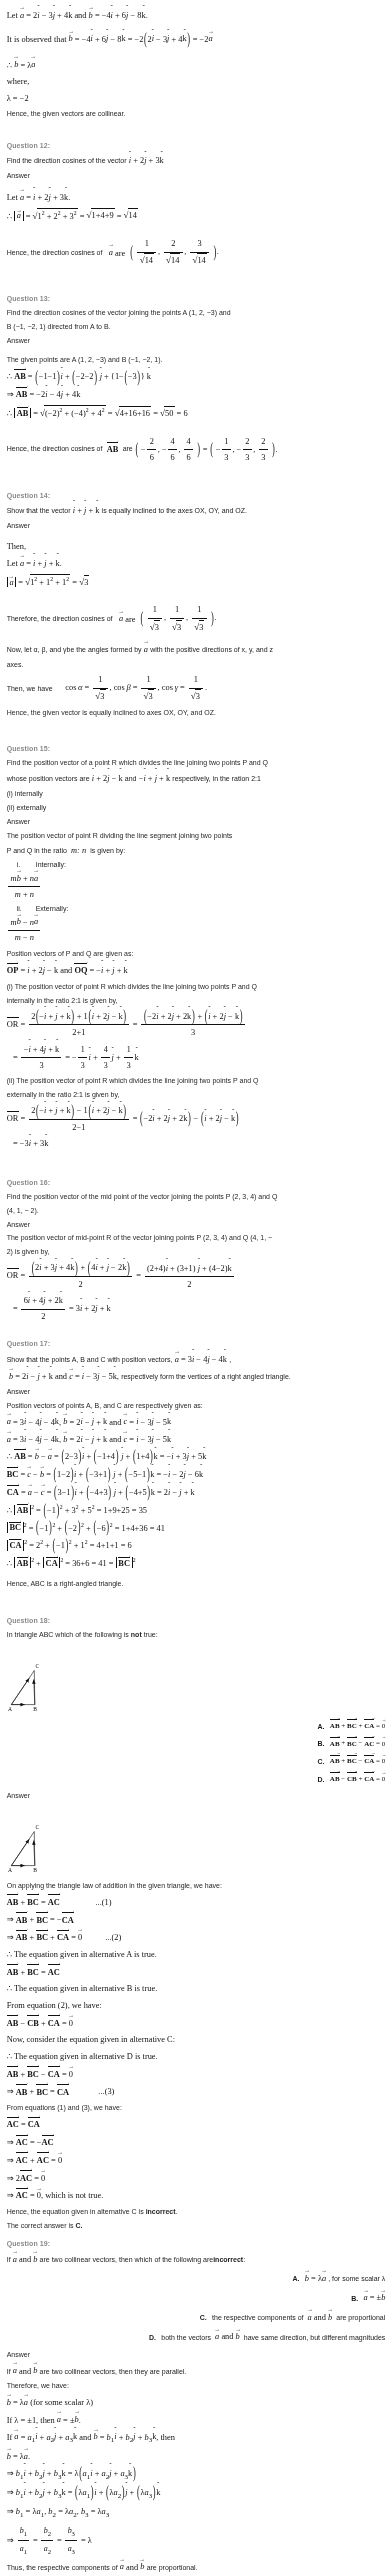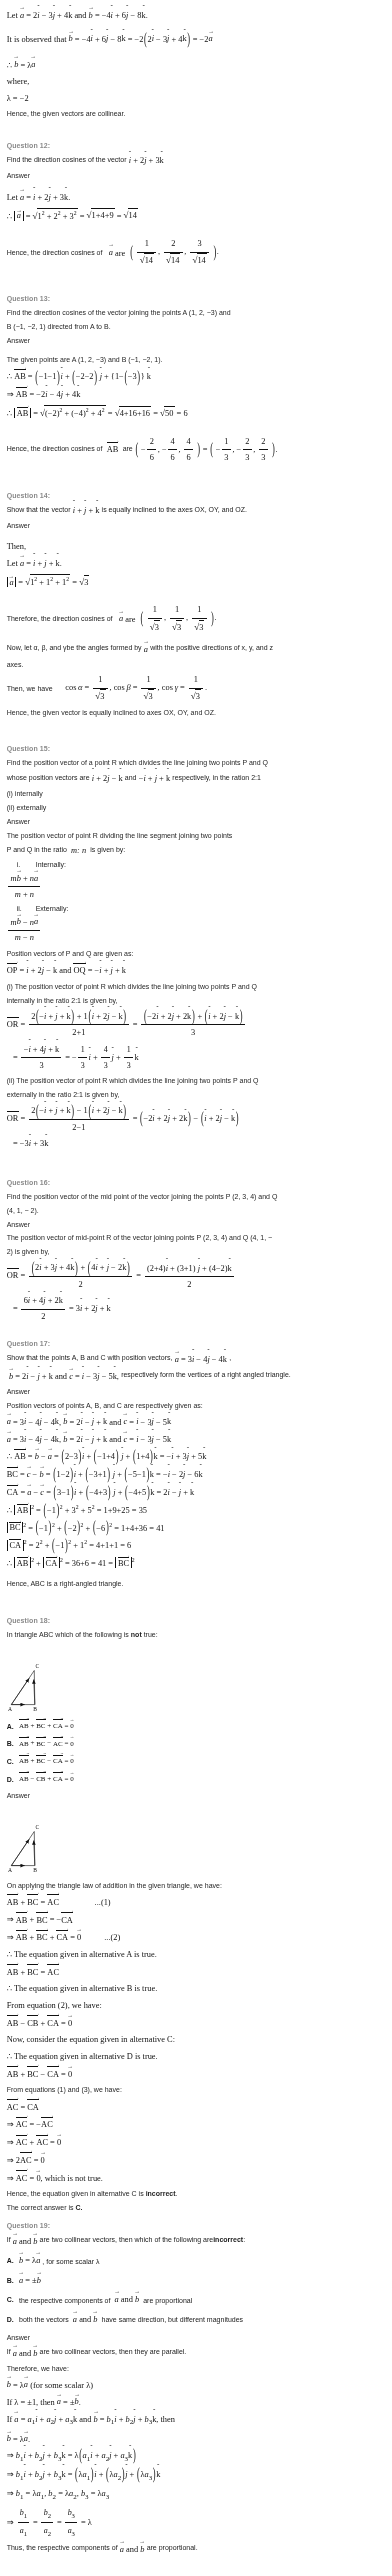--- a/index.html
+++ b/index.html
@@ -50,21 +50,21 @@
     position: absolute; left: 50%; top: -0.62em;
     transform: translateX(-50%) scaleX(1.15);
     font-size: .62em; line-height: 1; font-style: normal;
   }
   .ovl { position: relative; display: inline-block; }
   .ovl::after {
     content: "";
     position: absolute; left: 0; right: -0.6px; top: -0.14em;
     border-top: 0.6px solid #111;
   }
-  .ovlv { position: relative; display: inline-block; padding-top: 1.1px; }
+  .ovlv { position: relative; display: inline-block; padding-top: 1.1px; font-weight: bold; }
   .ovlv::after {
     content: "";
     position: absolute; left: 0; right: 0; top: -0.05em;
     border-top: 0.6px solid #111;
   }
   .ovlv::before {
     content: "\2192";
     position: absolute; right: -1.1px; top: -0.72em;
     font-size: .55em; line-height: 1; font-style: normal;
   }
@@ -91,28 +91,28 @@
   .frac > .den { padding: 0.6px 2.2px 0 2.2px; }
   .frac.sm { font-size: .95em; }
   .bigparen { display:inline-block; transform: scaleY(2.0); font-size:1em; margin:0 0.6px; vertical-align: -0.02em;}
   .abs {
     display: inline-block; border-left: 0.6px solid #111; border-right: 0.6px solid #111;
     padding: 0 1.7px; line-height: 1.15;
   }
 
   
   .mixline {
-    display: flex; flex-wrap: wrap; align-items: flex-start;
+    display: flex; flex-wrap: wrap; align-items: flex-end;
     font-size: 7px; line-height: 1.8; margin: 2.2px 0;
   }
   .mixline .m { margin: 0 2.2px; }
   .mixline.center-math { align-items: center; }
 
   
-  .opt { display: flex; align-items: center; margin: 5px 0; }
+  .opt { display: flex; align-items: center; margin: 5px 0; justify-content: flex-end; }
   .opt .lbl { font-weight: bold; font-size: 7px; width: 12.3px; flex: none; }
   .opt .body { font-size: 7px; }
 
   
   .roman { display: flex; margin: 3.4px 0 1.1px 10px; font-size: 7px; }
   .roman .rn { width: 19px; flex: none; }
 
   
   .fig { margin: 5.6px 0 3.4px 1.1px; }
 
@@ -572,20 +572,25 @@
     <div class="m blk">∴ The equation given in alternative B is true.</div>
     <div class="m blk">From equation (2), we have:</div>
     <div class="m blk">
       <span class="ovlv">AB</span> − <span class="ovlv">CB</span> + <span class="ovlv">CA</span> = <span class="vec">0</span>
     </div>
     <div class="m blk">Now, consider the equation given in alternative C:</div>
     <div class="m blk">∴ The equation given in alternative D is true.</div>
     <div class="m blk">
       <span class="ovlv">AB</span> + <span class="ovlv">BC</span> − <span class="ovlv">CA</span> = <span class="vec">0</span>
     </div>
+    <div class="m blk">
+      ⇒ <span class="ovlv">AB</span> + <span class="ovlv">BC</span> = <span class="ovlv">CA</span>
+      &nbsp;&nbsp;&nbsp;&nbsp;&nbsp;&nbsp;&nbsp;&nbsp;&nbsp;&nbsp;&nbsp;&nbsp;
+      <span>...(3)</span>
+    </div>
     <div class="txt">From equations (1) and (3), we have:</div>
     <div class="m blk">
       <span class="ovlv">AC</span> = <span class="ovlv">CA</span>
     </div>
     <div class="m blk">
       ⇒ <span class="ovlv">AC</span> = −<span class="ovlv">AC</span>
     </div>
     <div class="m blk">
       ⇒ <span class="ovlv">AC</span> + <span class="ovlv">AC</span> = <span class="vec">0</span>
     </div>

